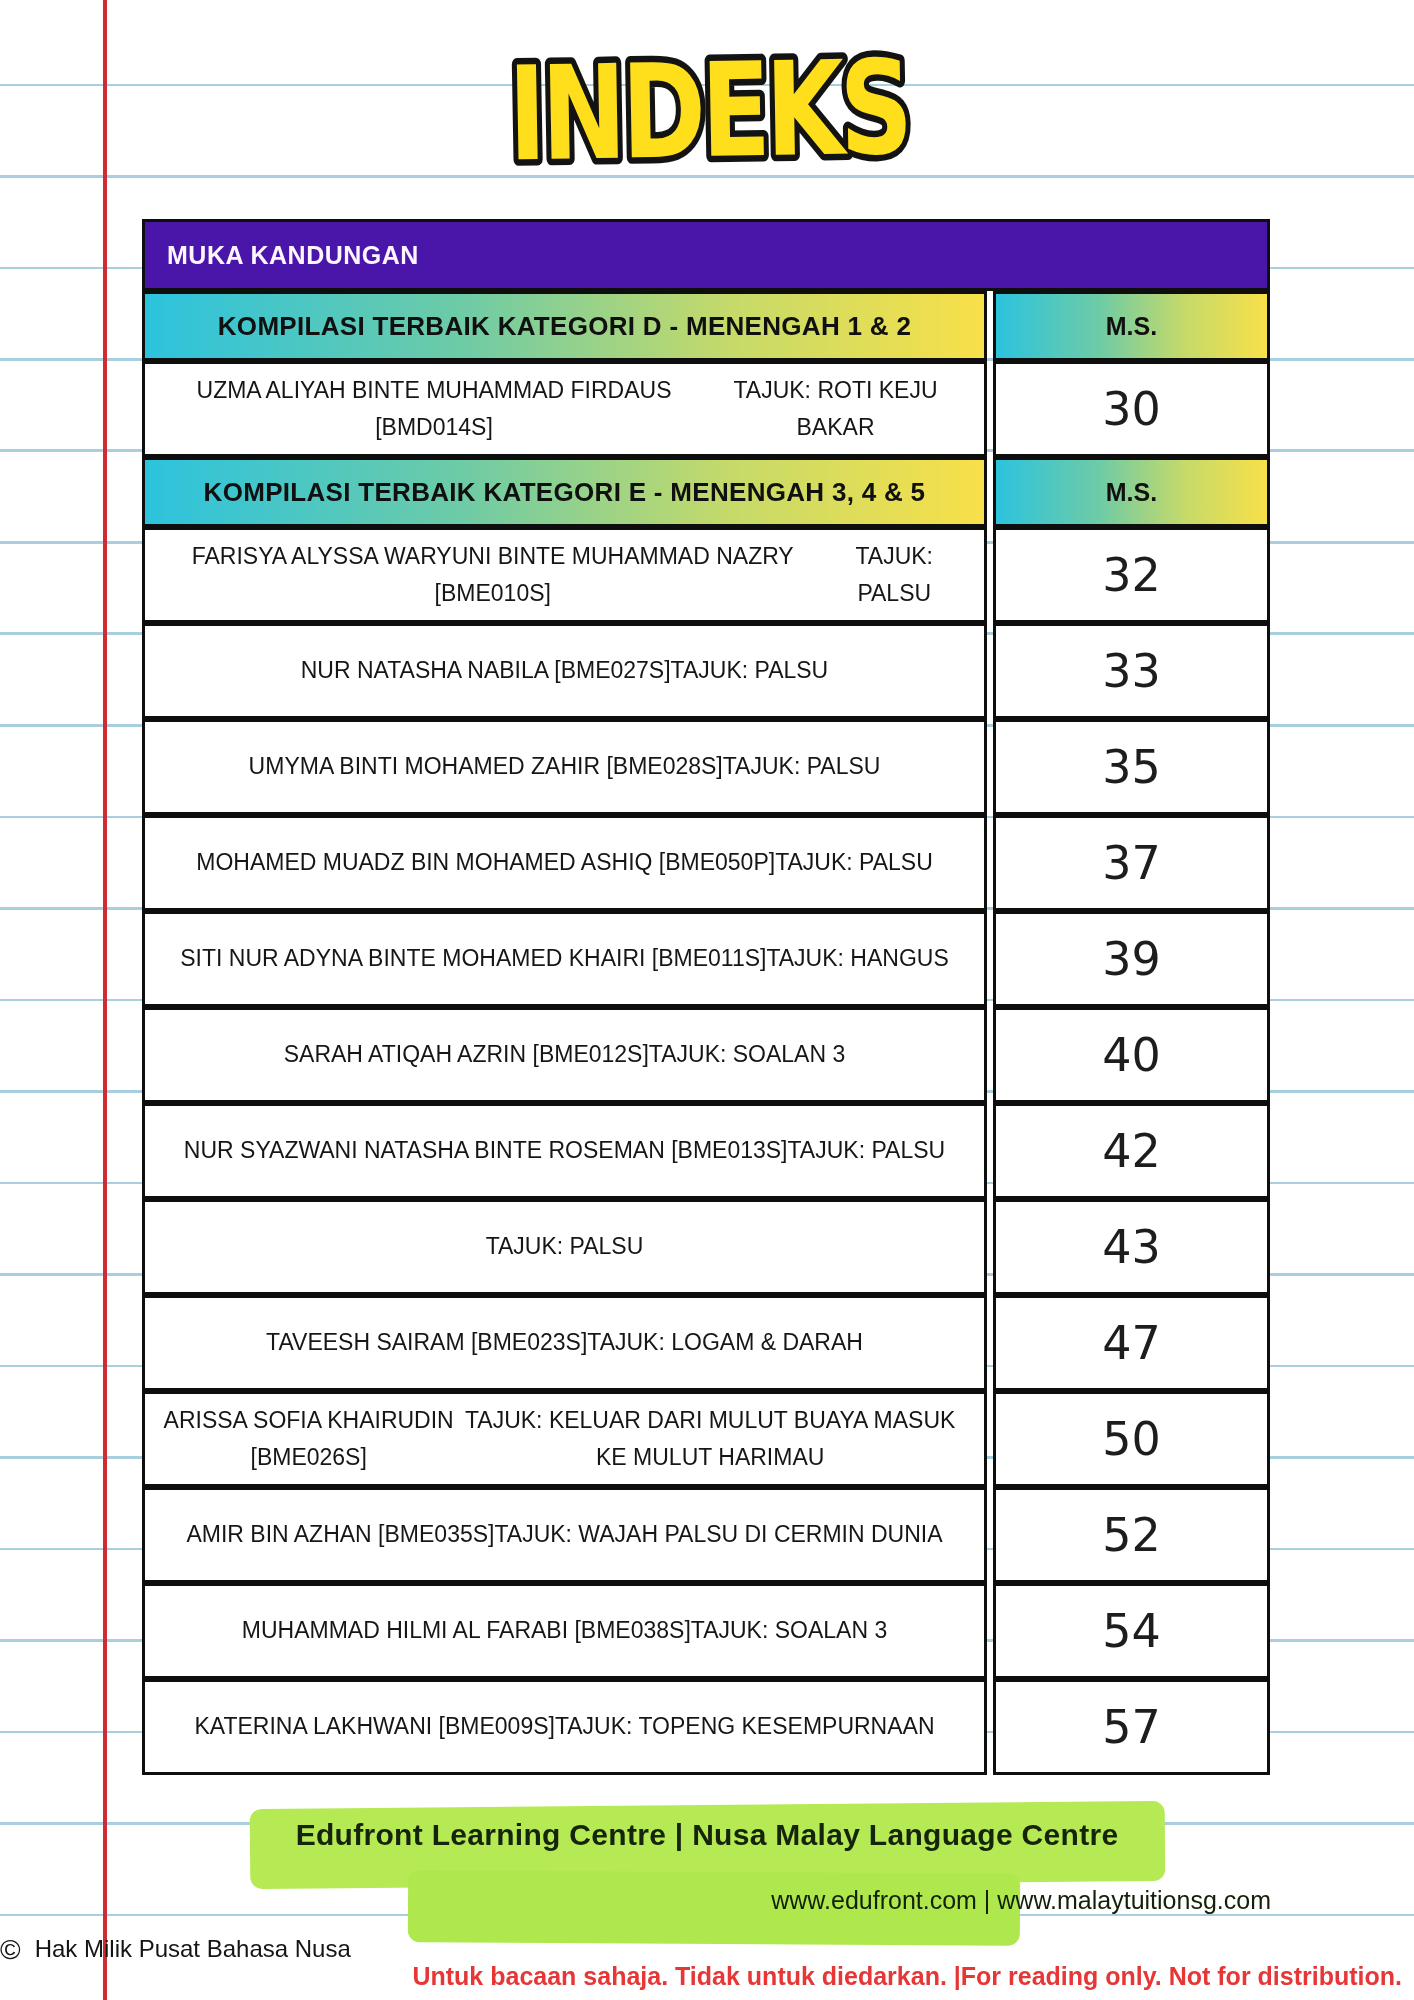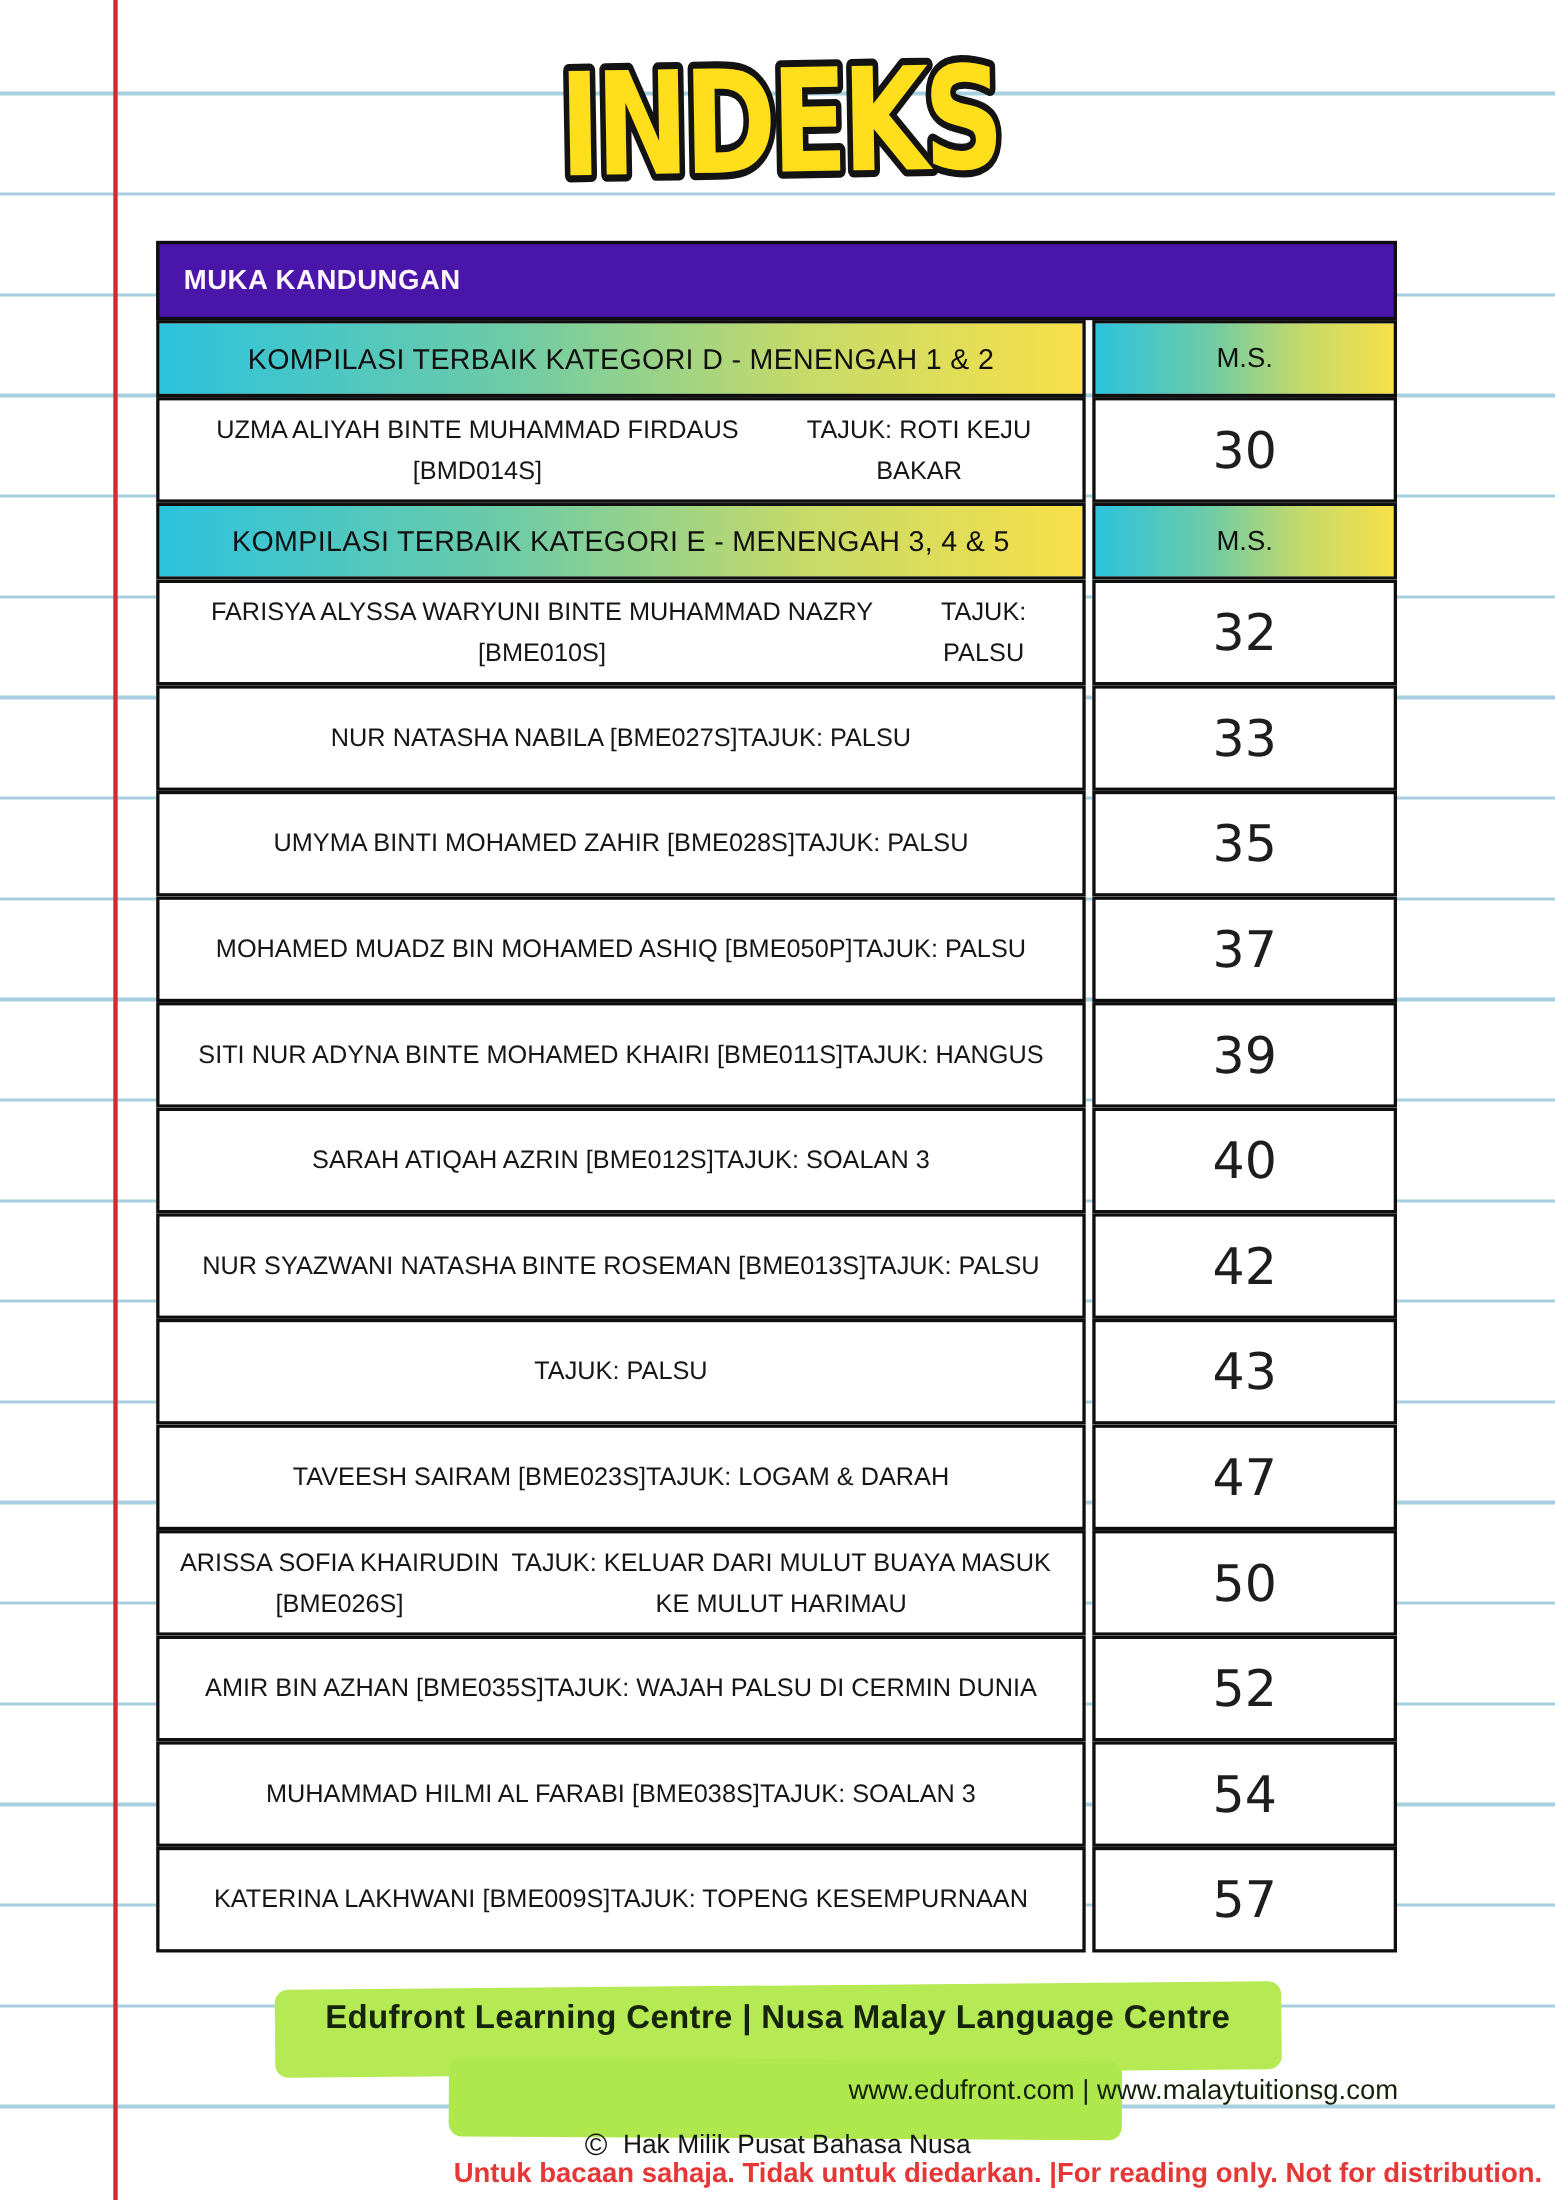--- a/index.html
+++ b/index.html
@@ -36,21 +36,21 @@
     display:flex;align-items:center;justify-content:center;
   }
   .toc-header{
     grid-column:1 / -1;height:72px;background:#4a15a9;color:#fdf6ff;
     justify-content:flex-start;padding-left:22px;
     font-size:25px;font-weight:600;letter-spacing:.5px;
   }
   .cat-cell{
     height:70px;
     background:linear-gradient(90deg,#2cc3de 0%,#6ecba6 38%,#c6da69 70%,#f8e049 100%);
-    color:#101010;font-weight:400;
+    color:#101010;font-weight:700;
   }
   .cat-title{font-size:26px;letter-spacing:.3px;}
   .cat-ms{font-size:25px;}
   .name-cell{
     height:96px;text-align:center;
     font-size:23px;line-height:1.62;color:#161616;font-weight:500;
     padding:0 18px;
   }
   .page-cell{
     height:96px;font-size:46px;color:#1d1d1d;font-weight:400;
@@ -62,21 +62,21 @@
   .hl-strip.two{left:408px;top:1872px;width:612px;height:72px;background:#aee84d;transform:rotate(.35deg);}
   .footer-line1{
     position:absolute;left:143px;top:1818px;width:1128px;text-align:center;
     font-size:30px;font-weight:800;color:#15240a;letter-spacing:.3px;
   }
   .footer-line2{
     position:absolute;left:143px;top:1886px;width:1128px;text-align:right;
     font-size:25px;font-weight:400;color:#132108;
   }
   .copyright-row{
-    position:absolute;left:0;top:1934px;width:1414px;text-align:center;
+    position:absolute;left:0;top:1934px;width:1414px;text-align:left;
     font-size:24px;color:#151515;font-weight:500;
   }
   .copyright-row .c-sym{font-size:28px;vertical-align:-2px;margin-right:14px;}
   .notice-red{
     position:absolute;right:12px;top:1962px;width:1402px;text-align:right;
     font-size:25px;font-weight:700;color:#e63636;
   }
 </style>
 </head>
 <body>

